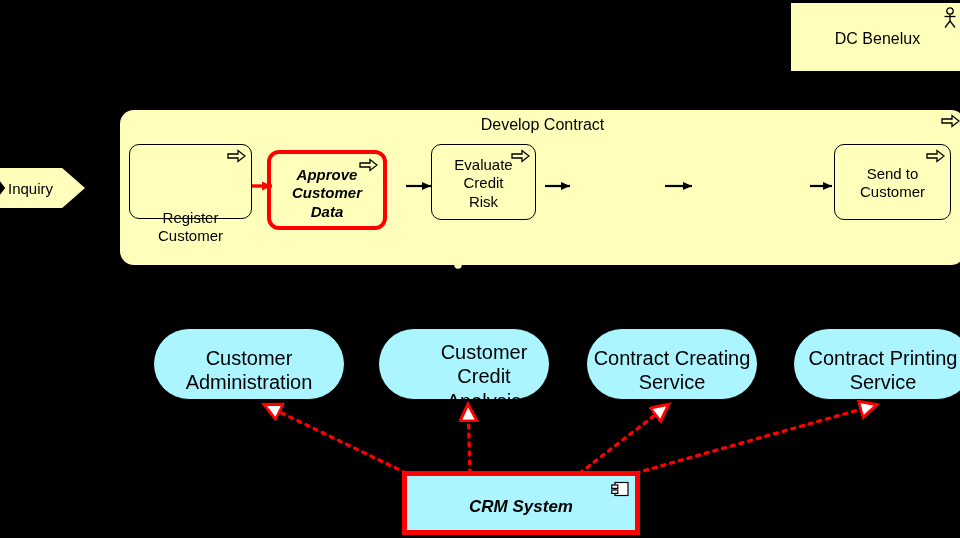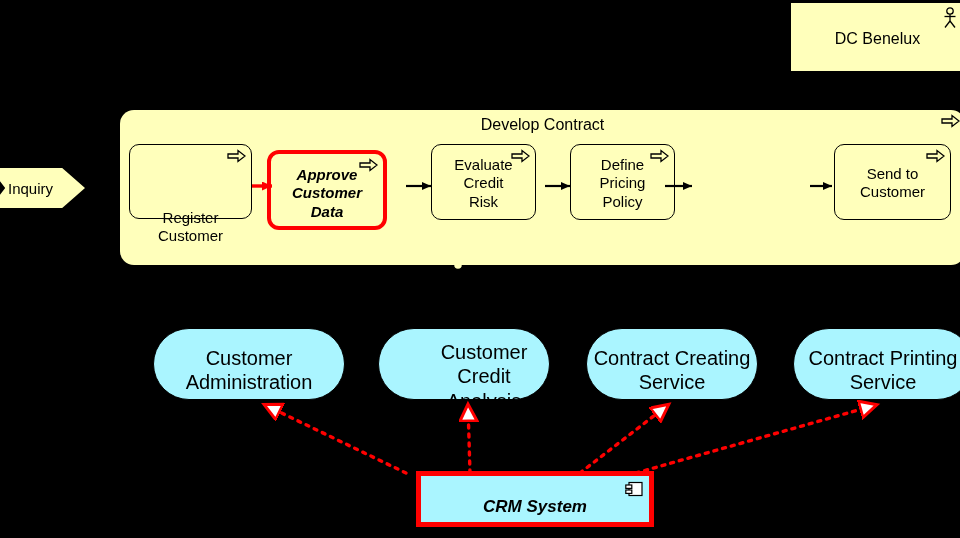--- a/index.html
+++ b/index.html
@@ -216,28 +216,20 @@
 
       <div class="proc" style="left:311px;top:34px;width:105px;height:76px;">
         <svg class="proc-icon" viewBox="0 0 19 14">
           <path d="M1,5 L11,5 L11,1.5 L18,7 L11,12.5 L11,9 L1,9 z" fill="none" stroke="#000" stroke-width="1.3" stroke-linejoin="miter"></path>
         </svg>
         <div class="lbl" style="top:11px;">Evaluate
 Credit
 Risk</div>
       </div>
 
-      <div class="proc" style="left:450px;top:34px;width:105px;height:76px;">
-        <svg class="proc-icon" viewBox="0 0 19 14">
-          <path d="M1,5 L11,5 L11,1.5 L18,7 L11,12.5 L11,9 L1,9 z" fill="none" stroke="#000" stroke-width="1.3" stroke-linejoin="miter"></path>
-        </svg>
-        <div class="lbl" style="top:11px;">Define
-Pricing
-Policy</div>
-      </div>
 
 
       <div class="proc" style="left:714px;top:34px;width:117px;height:76px;">
         <svg class="proc-icon" viewBox="0 0 19 14">
           <path d="M1,5 L11,5 L11,1.5 L18,7 L11,12.5 L11,9 L1,9 z" fill="none" stroke="#000" stroke-width="1.3" stroke-linejoin="miter"></path>
         </svg>
         <div class="lbl" style="top:20px;">Send to
 Customer</div>
       </div>
     </div>
@@ -255,21 +247,21 @@
     <div class="service" style="left:586px;top:328px;width:172px;height:72px;">
       <div class="lbl" style="top:17px;">Contract Creating
 Service</div>
     </div>
 
     <div class="service" style="left:793px;top:328px;width:180px;height:72px;">
       <div class="lbl" style="top:17px;">Contract Printing
 Service</div>
     </div>
 
-    <div class="component" style="left:416px;top:471px;width:238px;height:56px;">
+    <div class="component" style="left:402px;top:471px;width:238px;height:64px;">
       <svg class="comp-icon" viewBox="0 0 18 16">
         <rect x="4" y="1.5" width="13" height="13" fill="#FFFFFF" stroke="#000" stroke-width="1.2"></rect>
         <rect x="0.8" y="4" width="6" height="3.4" fill="#FFFFFF" stroke="#000" stroke-width="1.2"></rect>
         <rect x="0.8" y="9" width="6" height="3.4" fill="#FFFFFF" stroke="#000" stroke-width="1.2"></rect>
       </svg>
       <div class="lbl" style="top:21px;">CRM System</div>
     </div>
 
   </div>
 </div>

